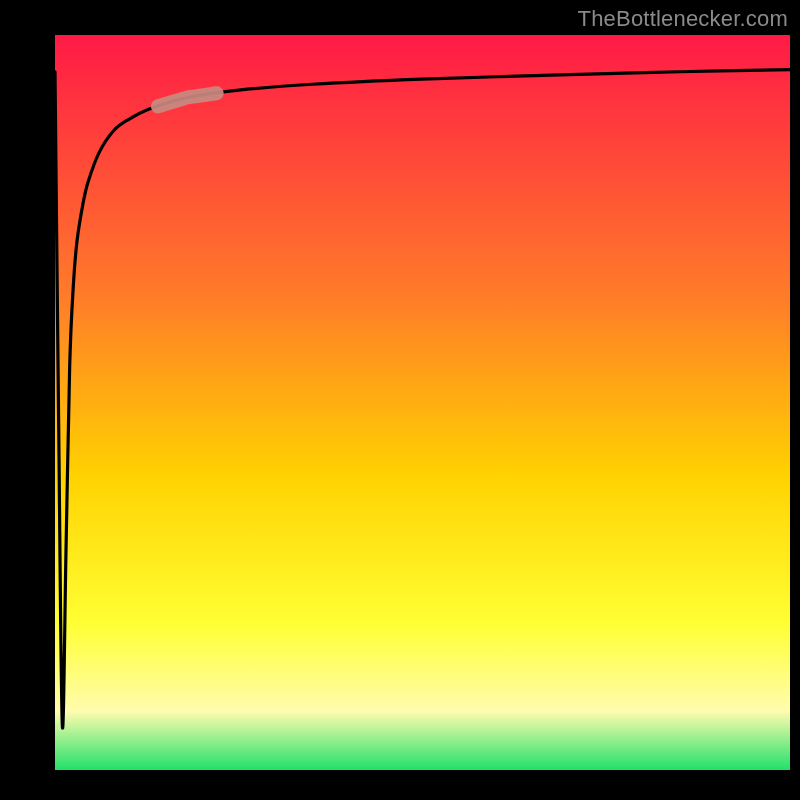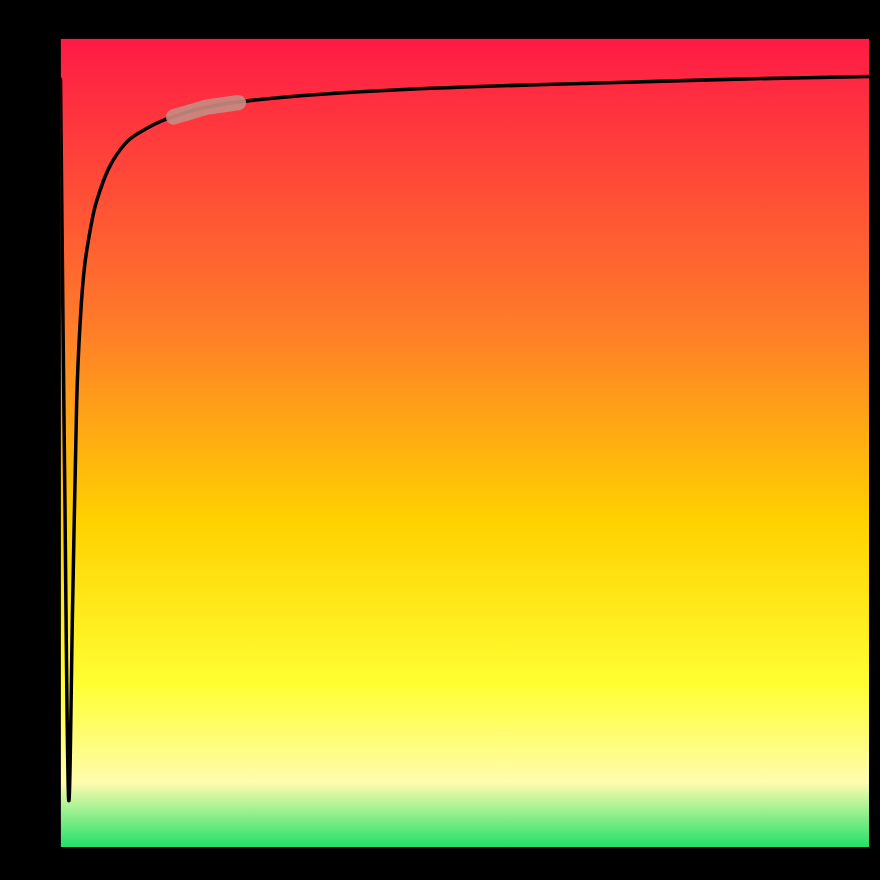--- a/index.html
+++ b/index.html
@@ -34,20 +34,21 @@
     color: #8a8a8a;
     letter-spacing: 0.2px;
   }
   svg { display: block; }
 </style>
 </head>
 <body>
 
 <div class="frame">
 
+  <div class="attribution">TheBottlenecker.com</div>
 
   <div class="plot-area">
     <svg id="chart-svg" width="735" height="735" viewBox="0 0 735 735">
       <defs>
         <linearGradient id="bg-grad" x1="0" y1="0" x2="0" y2="1">
           <stop id="g0" offset="0%" stop-color="#ff1a46"></stop>
           <stop id="g1" offset="35%" stop-color="#ff7a2a"></stop>
           <stop id="g2" offset="60%" stop-color="#ffd200"></stop>
           <stop id="g3" offset="80%" stop-color="#ffff33"></stop>
           <stop id="g4" offset="92%" stop-color="#fffcae"></stop>

